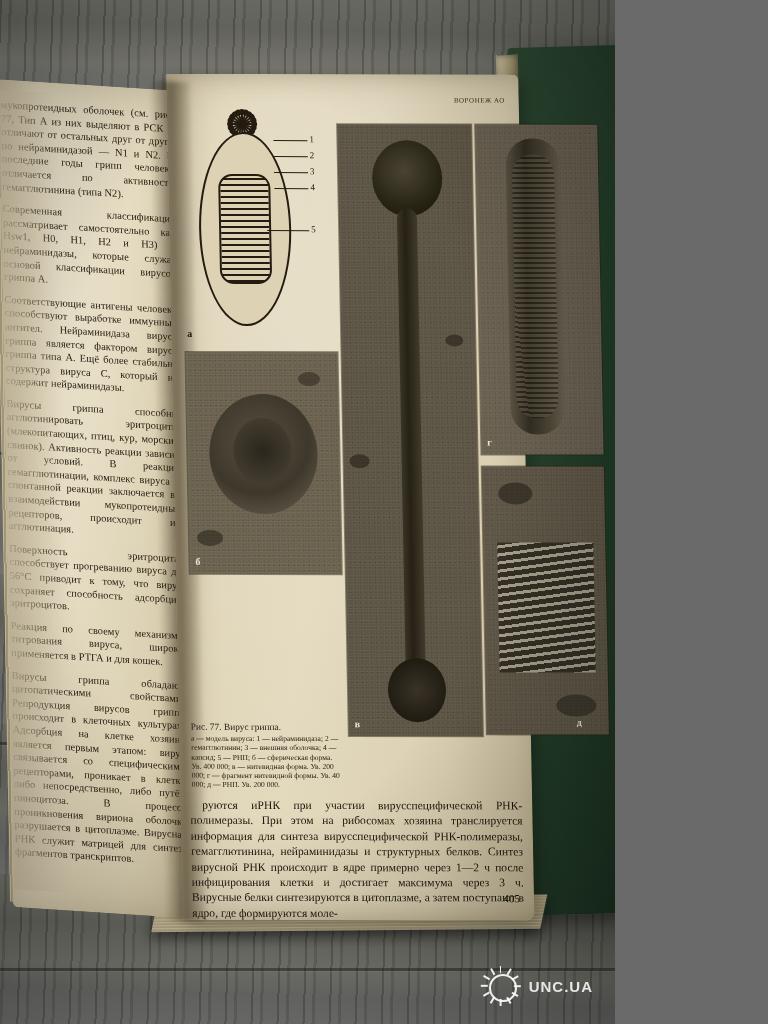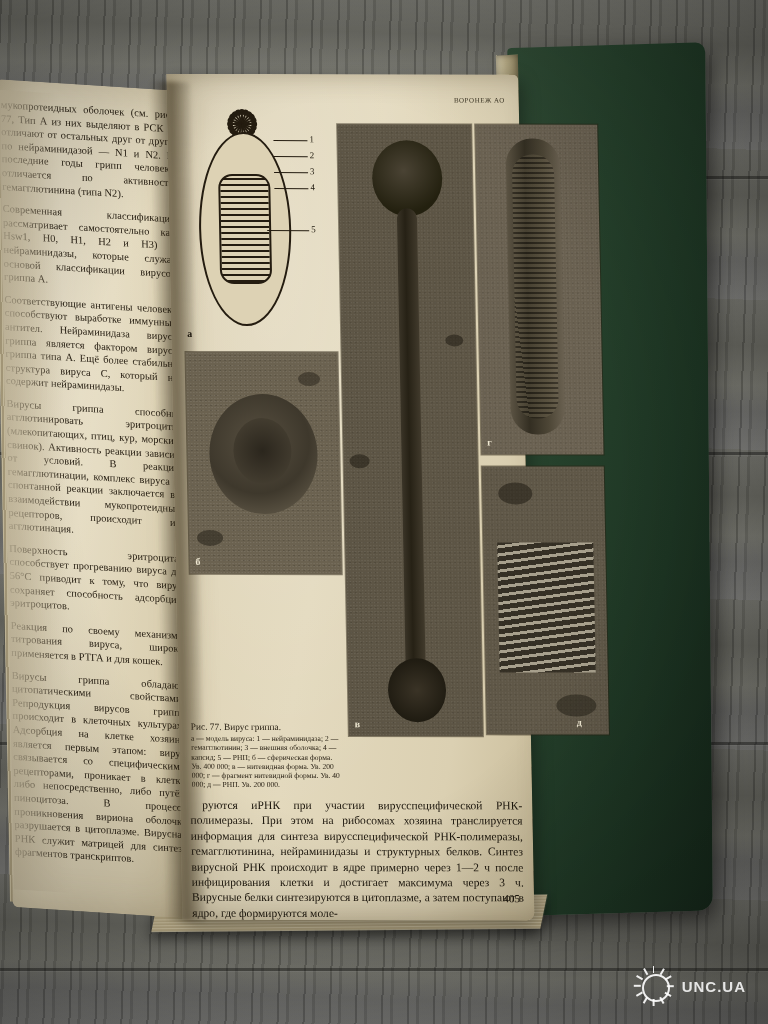--- a/index.html
+++ b/index.html
@@ -1,21 +1,21 @@
 <!DOCTYPE html>
 <html><head>
 <meta charset="utf-8">
 <style>
   html,body{margin:0;padding:0;}
   body{
     width:768px;height:1024px;overflow:hidden;
     font-family:"Liberation Serif", serif;
     background:#6a6a6a;
   }
-  .scene{position:relative;width:768px;height:1024px;overflow:hidden;}
+  .scene{position:relative;width:615px;height:1024px;overflow:hidden;}
 
   
   .wood{
     position:absolute;inset:0;
     background:
       repeating-linear-gradient(92deg,
         rgba(0,0,0,0.18) 0px, rgba(0,0,0,0.18) 2px,
         rgba(255,255,255,0.03) 2px, rgba(255,255,255,0.03) 9px,
         rgba(0,0,0,0.10) 9px, rgba(0,0,0,0.10) 12px,
         rgba(255,255,255,0.02) 12px, rgba(255,255,255,0.02) 26px),

